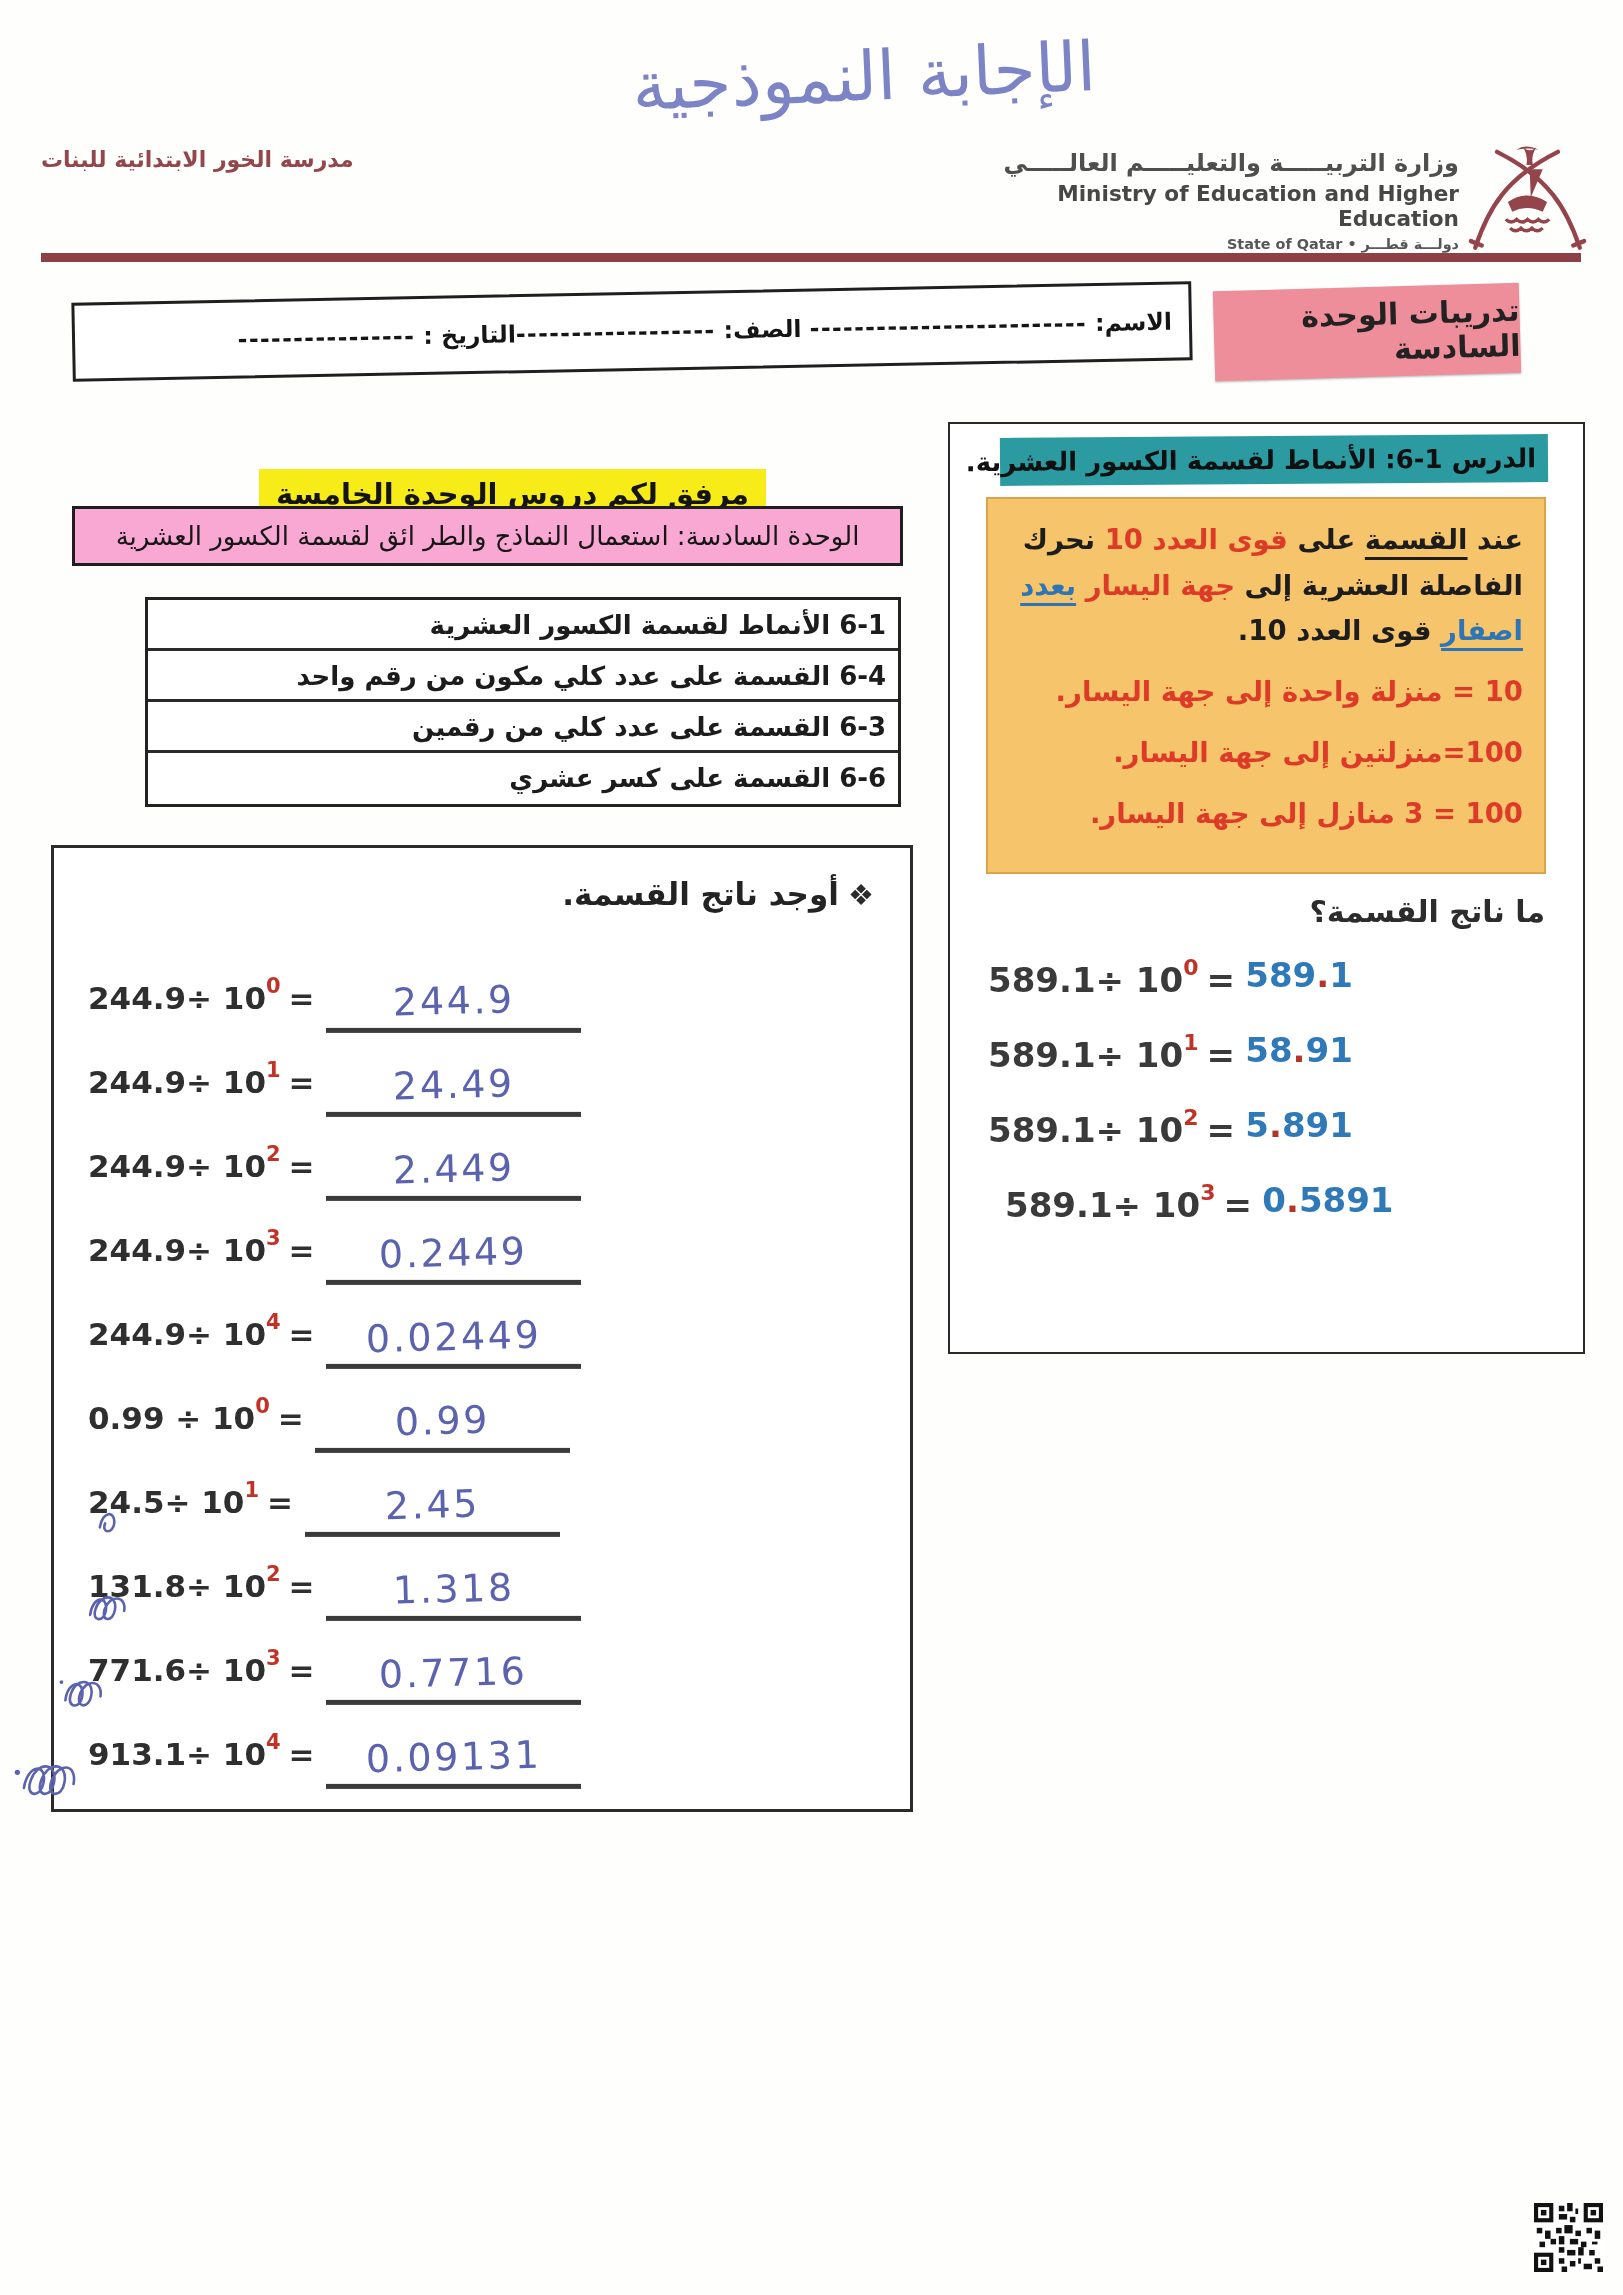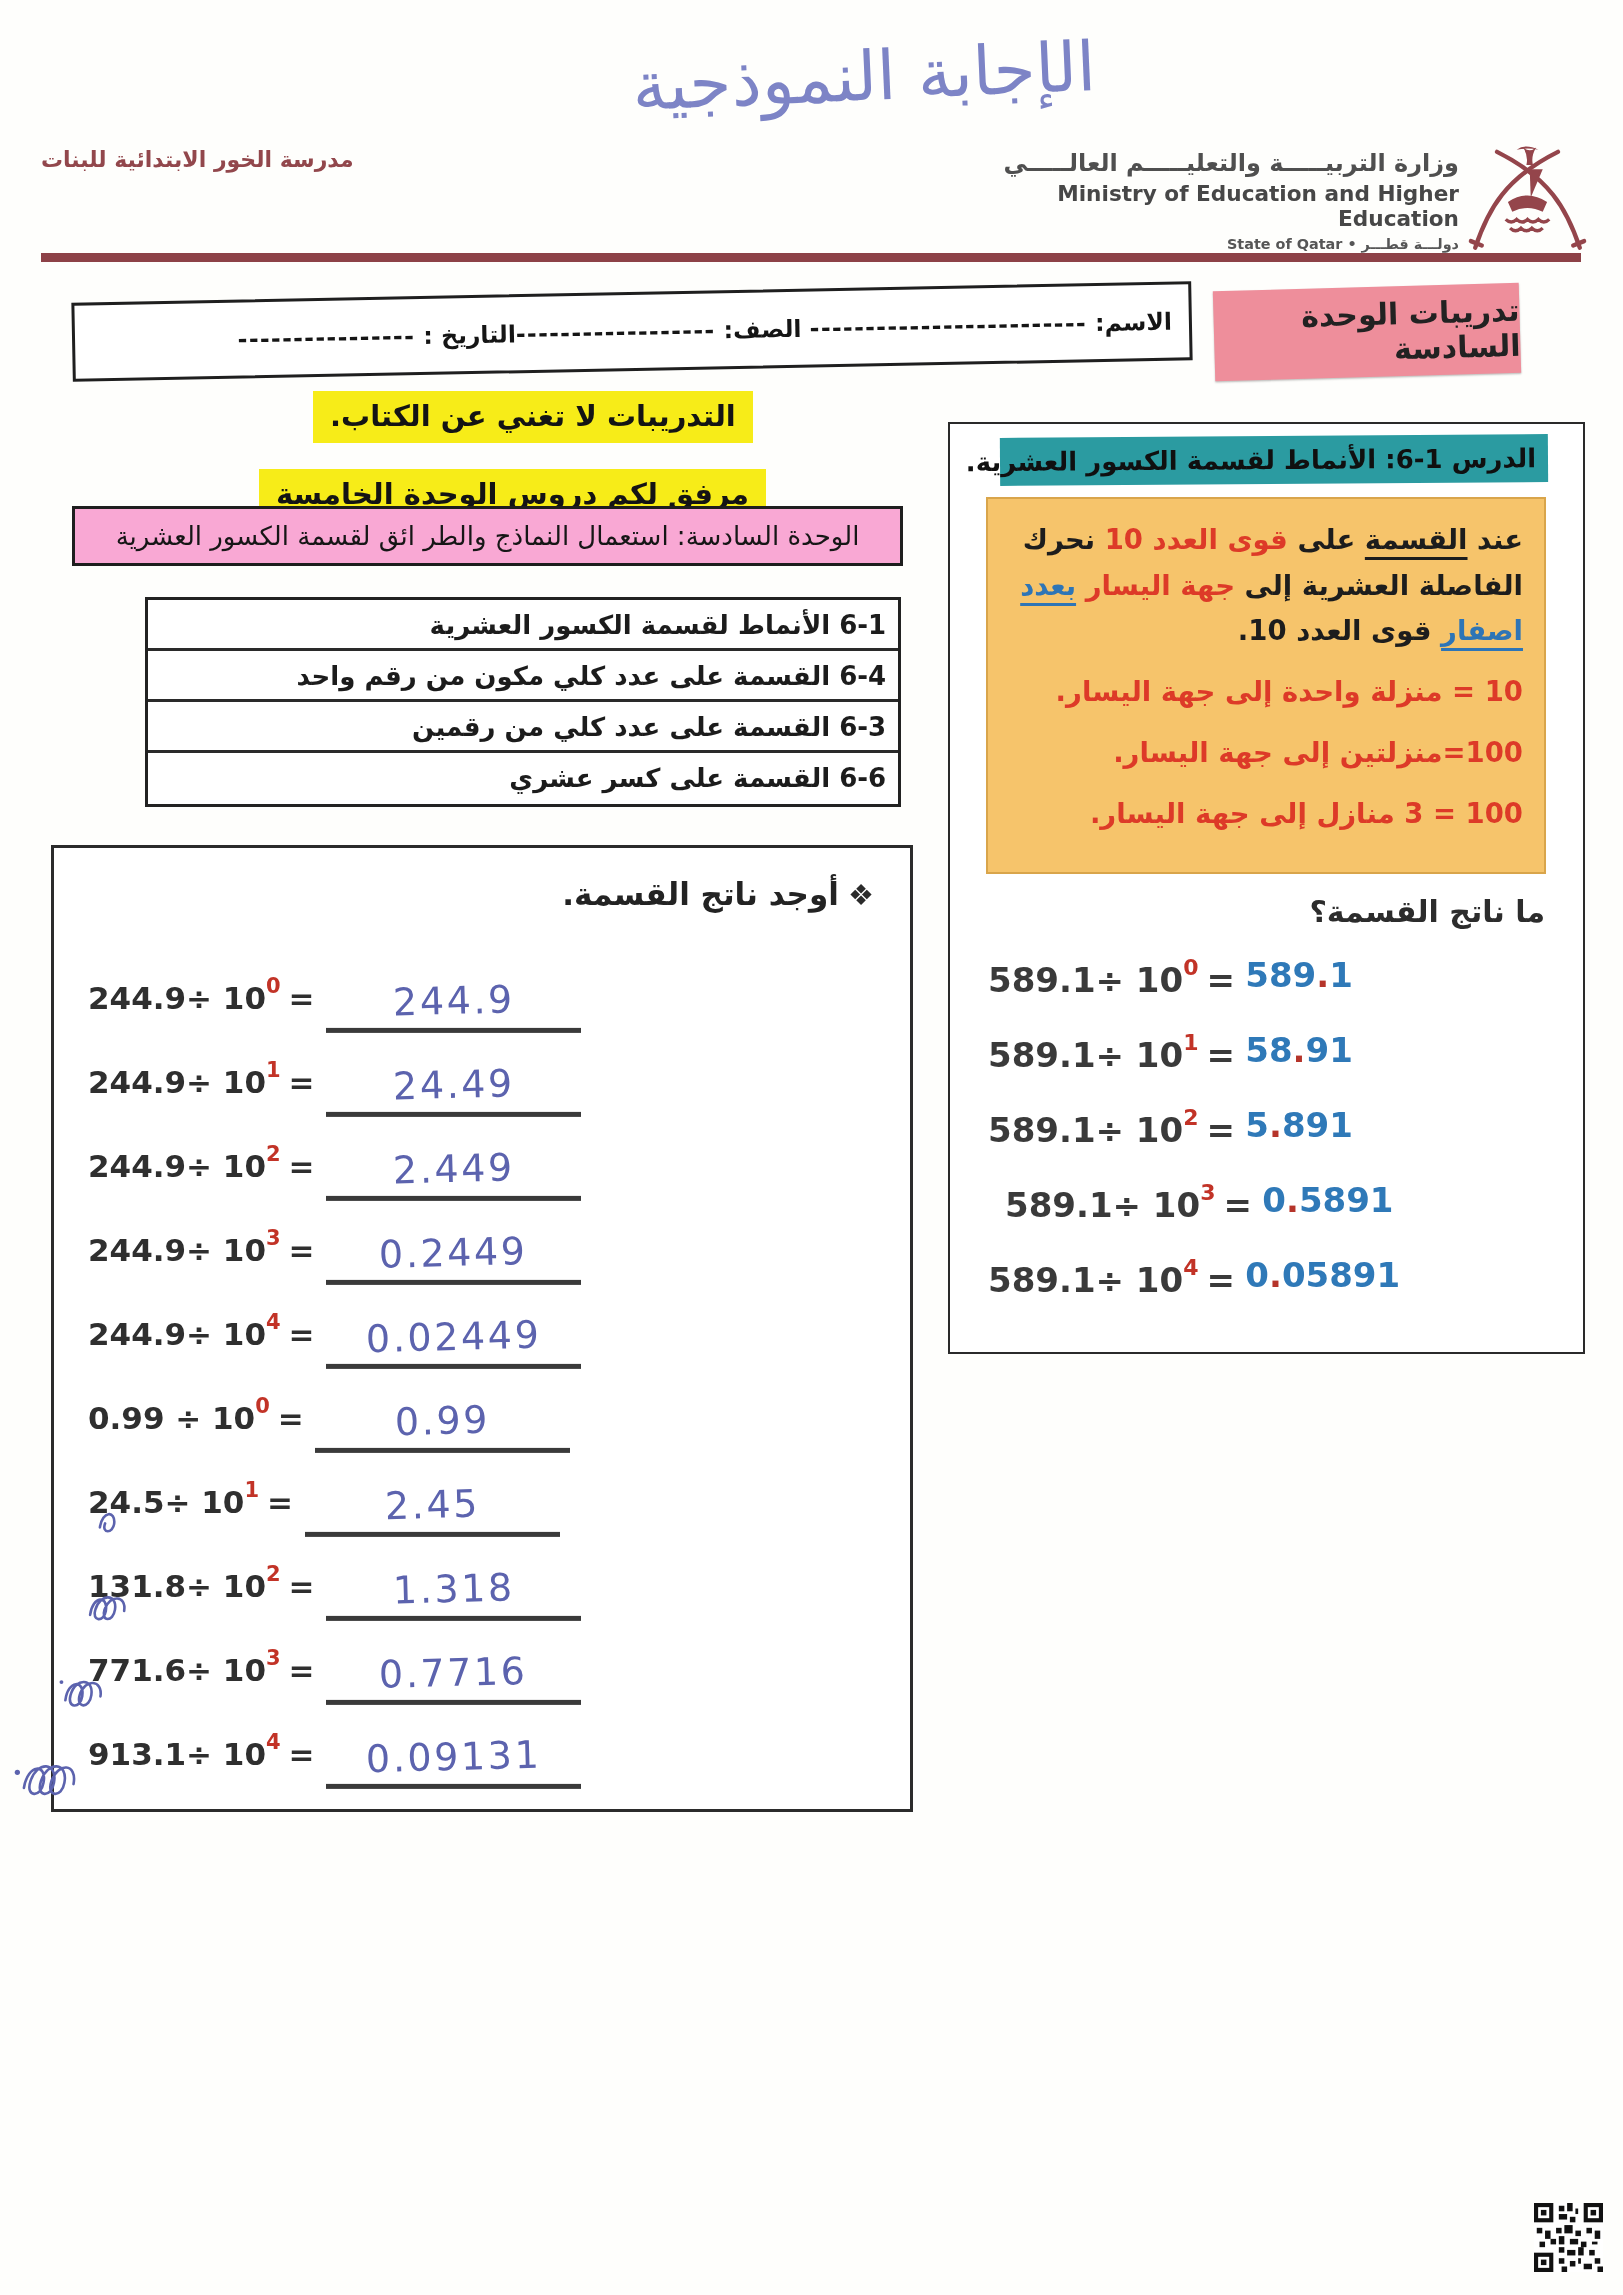--- a/index.html
+++ b/index.html
@@ -173,21 +173,20 @@
   <div class="name-box">
     <span>الاسم:</span>&nbsp;
     <span class="dash">-------------------------</span>&nbsp;
     <span>الصف:</span>&nbsp;
     <span class="dash">------------------</span><span>التاريخ :</span>&nbsp;
     <span class="dash">----------------</span>
   </div>
 
   <div class="badge">تدريبات الوحدة السادسة</div>
 
-  <div class="notice notice1">التدريبات لا تغني عن الكتاب.</div>
   <div class="notice notice2">مرفق لكم دروس الوحدة الخامسة</div>
 
   <div class="unit-title">الوحدة السادسة: استعمال النماذج والطر ائق لقسمة الكسور العشرية</div>
 
   <div class="lessons">
     <div class="row">6-1 الأنماط لقسمة الكسور العشرية</div>
     <div class="row">6-4 القسمة على عدد كلي مكون من رقم واحد</div>
     <div class="row">6-3 القسمة على عدد كلي من رقمين</div>
     <div class="row">6-6 القسمة على كسر عشري</div>
   </div>
@@ -258,24 +257,20 @@
         <span><span>589.1÷ 10</span><sup class="red">1</sup><span class="eq">=</span></span>
         <span class="bans"><span>58</span><span class="rdot">.</span><span>91</span></span>
       </div>
       <div class="ex">
         <span><span>589.1÷ 10</span><sup class="red">2</sup><span class="eq">=</span></span>
         <span class="bans"><span>5</span><span class="rdot">.</span><span>891</span></span>
       </div>
       <div class="ex indent">
         <span><span>589.1÷ 10</span><sup class="red">3</sup><span class="eq">=</span></span>
         <span class="bans"><span>0</span><span class="rdot">.</span><span>5891</span></span>
-      </div>
-      <div class="ex">
-        <span><span>589.1÷ 10</span><sup class="red">4</sup><span class="eq">=</span></span>
-        <span class="bans"><span>0</span><span class="rdot">.</span><span>05891</span></span>
       </div>
     </div>
   </div>
 
   <svg class="squiggle" style="left:96px; top:1505px;" width="52" height="33" viewBox="0 0 80 50">
     <path d="M6,34 C10,8 30,8 28,28 C26,44 8,44 14,28" stroke="#5c63ae" stroke-width="4" fill="none" stroke-linecap="round"></path>
   </svg>
   <svg class="squiggle" style="left:86px; top:1590px;" width="92" height="36" viewBox="0 0 140 55">
     <path d="M6,38 C10,8 34,8 30,32 C27,50 8,48 14,30 C22,4 48,6 44,30 C41,50 22,48 28,30 C36,6 62,8 58,32" stroke="#5c63ae" stroke-width="4" fill="none" stroke-linecap="round"></path>
   </svg>

